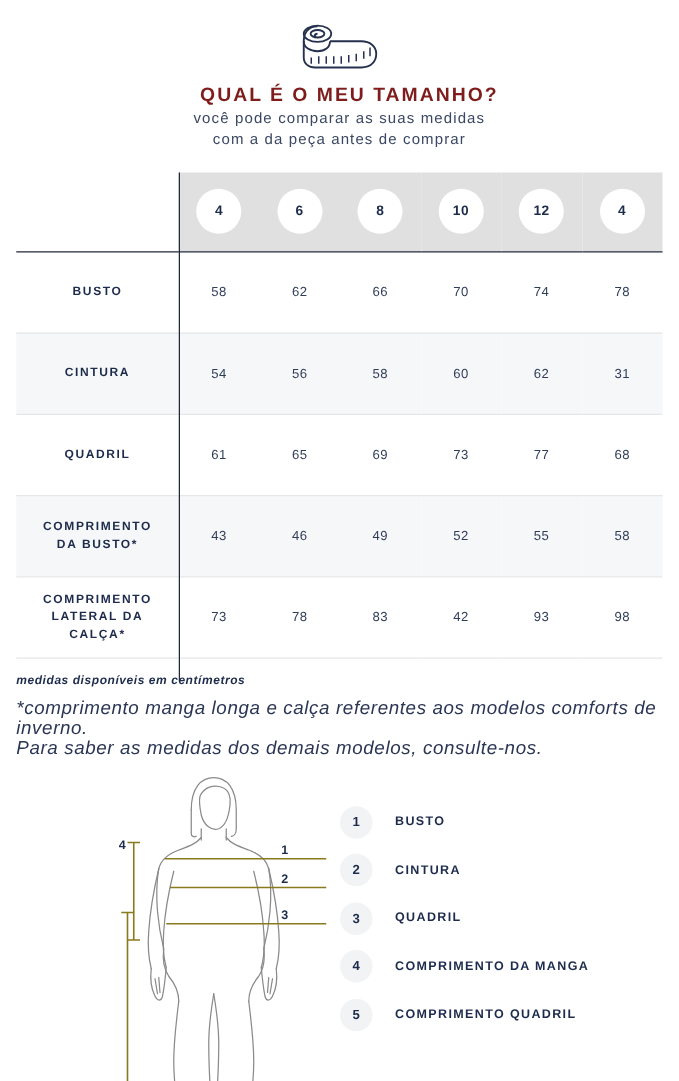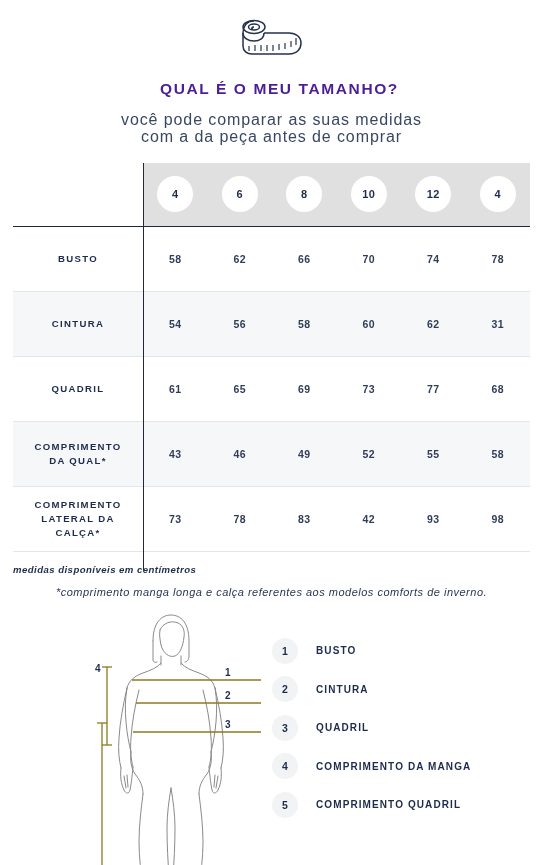--- a/index.html
+++ b/index.html
@@ -13,30 +13,30 @@
   }
   .page { position: relative; width: 543px; height: 865px; }
 
   
   .hdr { padding-top: 14px; text-align: center; }
   .tape-wrap { height: 46px; display: flex; align-items: center; justify-content: center; }
   .title {
     font-size: 15.5px;
     font-weight: bold;
     letter-spacing: 1.6px;
-    color: #4c1d95;
-    margin-top: 20px;
+    color: #7f1d1d;
+    margin-top: 8px;
     padding-left: 16px;
   }
   .subtitle {
-    font-size: 16px;
+    font-size: 12px;
     letter-spacing: 0.9px;
     color: #3a4762;
     line-height: 17px;
-    margin-top: 13px;
+    margin-top: 0;
   }
 
   
   .table-wrap { position: relative; margin-top: 18px; padding: 0 13px; }
   table { width: 100%; border-collapse: collapse; table-layout: fixed; }
   th, td { padding: 0; }
 
   thead tr { height: 63px; }
   th.corner { width: 130px; background: #ffffff; border: none; }
   th.sizecell {
@@ -67,21 +67,20 @@
     letter-spacing: 1.3px;
     color: #1d2b4c;
     line-height: 14px;
     padding: 0 6px;
   }
   tbody td.val {
     text-align: center;
     font-size: 10.5px;
     color: #303d59;
     letter-spacing: .4px;
-    font-weight: bold;
   }
   tbody tr { border-top: 1px solid #e4e6e9; }
   tbody tr:first-child { border-top: 1px solid #20283a; }
   tbody tr:last-child { border-bottom: 1px solid #e4e6e9; }
 
   
   .vrule {
     position: absolute;
     left: 143px;
     top: 0px;
@@ -92,26 +91,25 @@
 
   
   .notes { padding: 12px 13px 0 13px; font-style: italic; }
   .note-strong {
     font-size: 9.6px;
     font-weight: bold;
     letter-spacing: .45px;
     color: #1d2b4c;
   }
   .note-line {
-    font-size: 11px;
+    font-size: 15px;
     letter-spacing: .5px;
     color: #2b3burnt;
     color: #2b3655;
     line-height: 16px;
-    text-align: center;
   }
   .notes .gap { height: 9px; }
 
   
   .diagram { position: relative; margin-top: 10px; height: 270px; }
   .figure-svg { position: absolute; left: 95px; top: 0; }
 
   .legend { position: absolute; left: 272px; top: 22px; }
   .legend-row {
     display: flex;
@@ -230,21 +228,21 @@
           <td class="val">65</td>
           <td class="val">69</td>
           <td class="val">73</td>
           <td class="val">77</td>
           <td class="val">68</td>
         </tr>
 
         <tr class="alt">
           <td class="rowlabel">
             <span>COMPRIMENTO</span><br>
-            <span>DA QUAL*</span>
+            <span>DA BUSTO*</span>
           </td>
           <td class="val">43</td>
           <td class="val">46</td>
           <td class="val">49</td>
           <td class="val">52</td>
           <td class="val">55</td>
           <td class="val">58</td>
         </tr>
 
         <tr>
@@ -261,20 +259,21 @@
         </tr>
 
       </tbody>
     </table>
   </div>
 
   <div class="notes">
     <div class="note-strong">medidas disponíveis em centímetros</div>
     <div class="gap"></div>
     <div class="note-line">*comprimento manga longa e calça referentes aos modelos comforts de inverno.</div>
+    <div class="note-line">Para saber as medidas dos demais modelos, consulte-nos.</div>
   </div>
 
   <div class="diagram">
 
     <svg class="figure-svg" width="180" height="266" viewBox="0 0 180 266">
 
       <g fill="none" stroke="#8a8a8a" stroke-width="1" stroke-linejoin="round" stroke-linecap="round">
 
         <path d="M58 31 C58 13 66 5 76 5 C86 5 94 13 94 31 L94 46 C94 50 92 52 90 52"></path>
         <path d="M58 31 L58 50 C58 52 60 53 62 52"></path>

